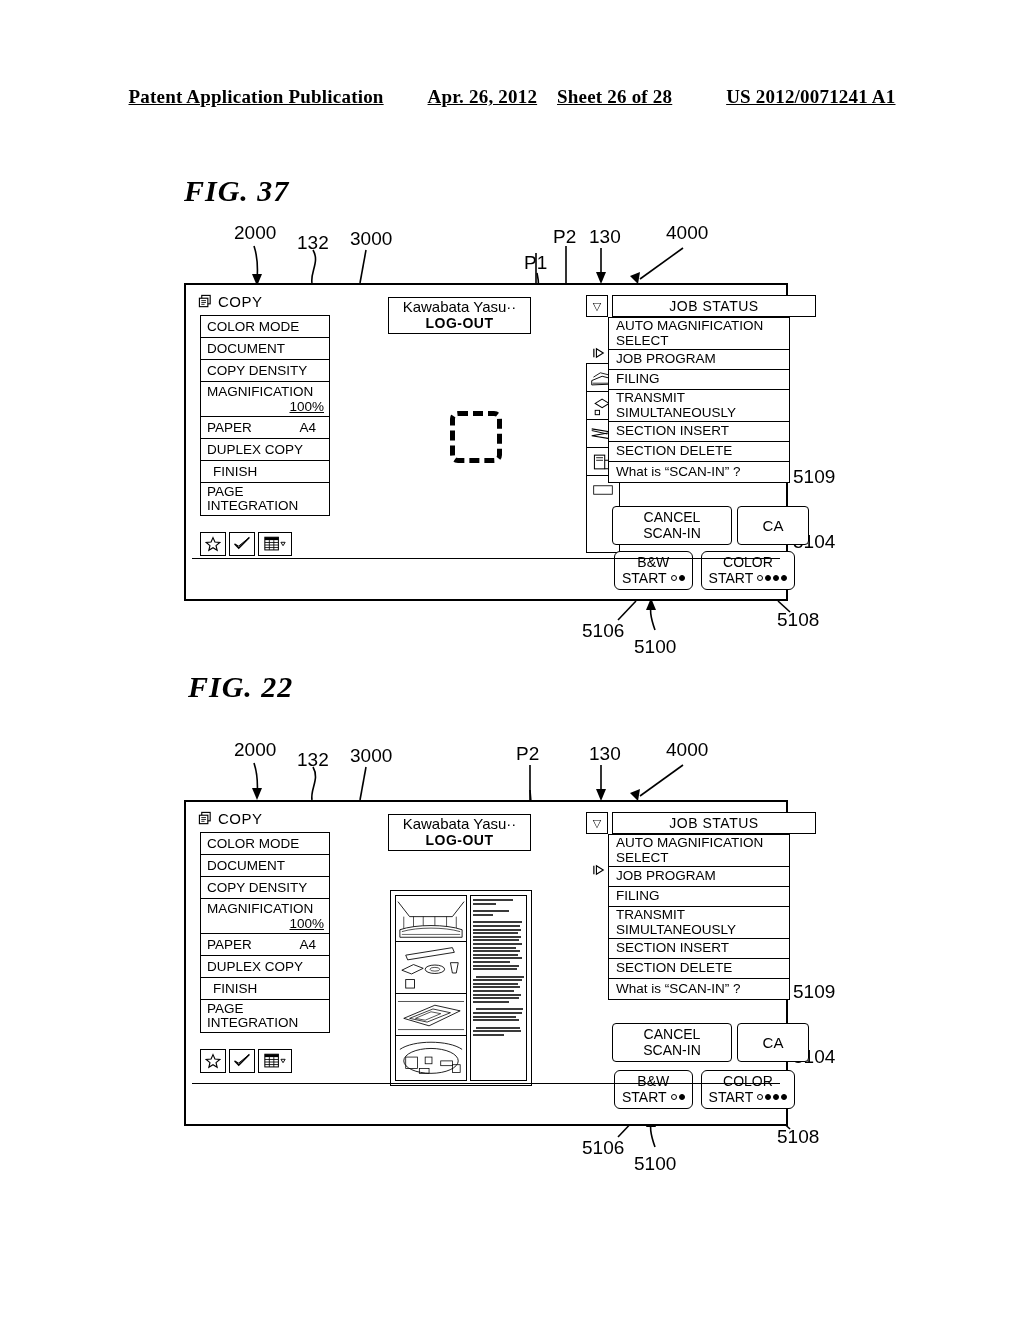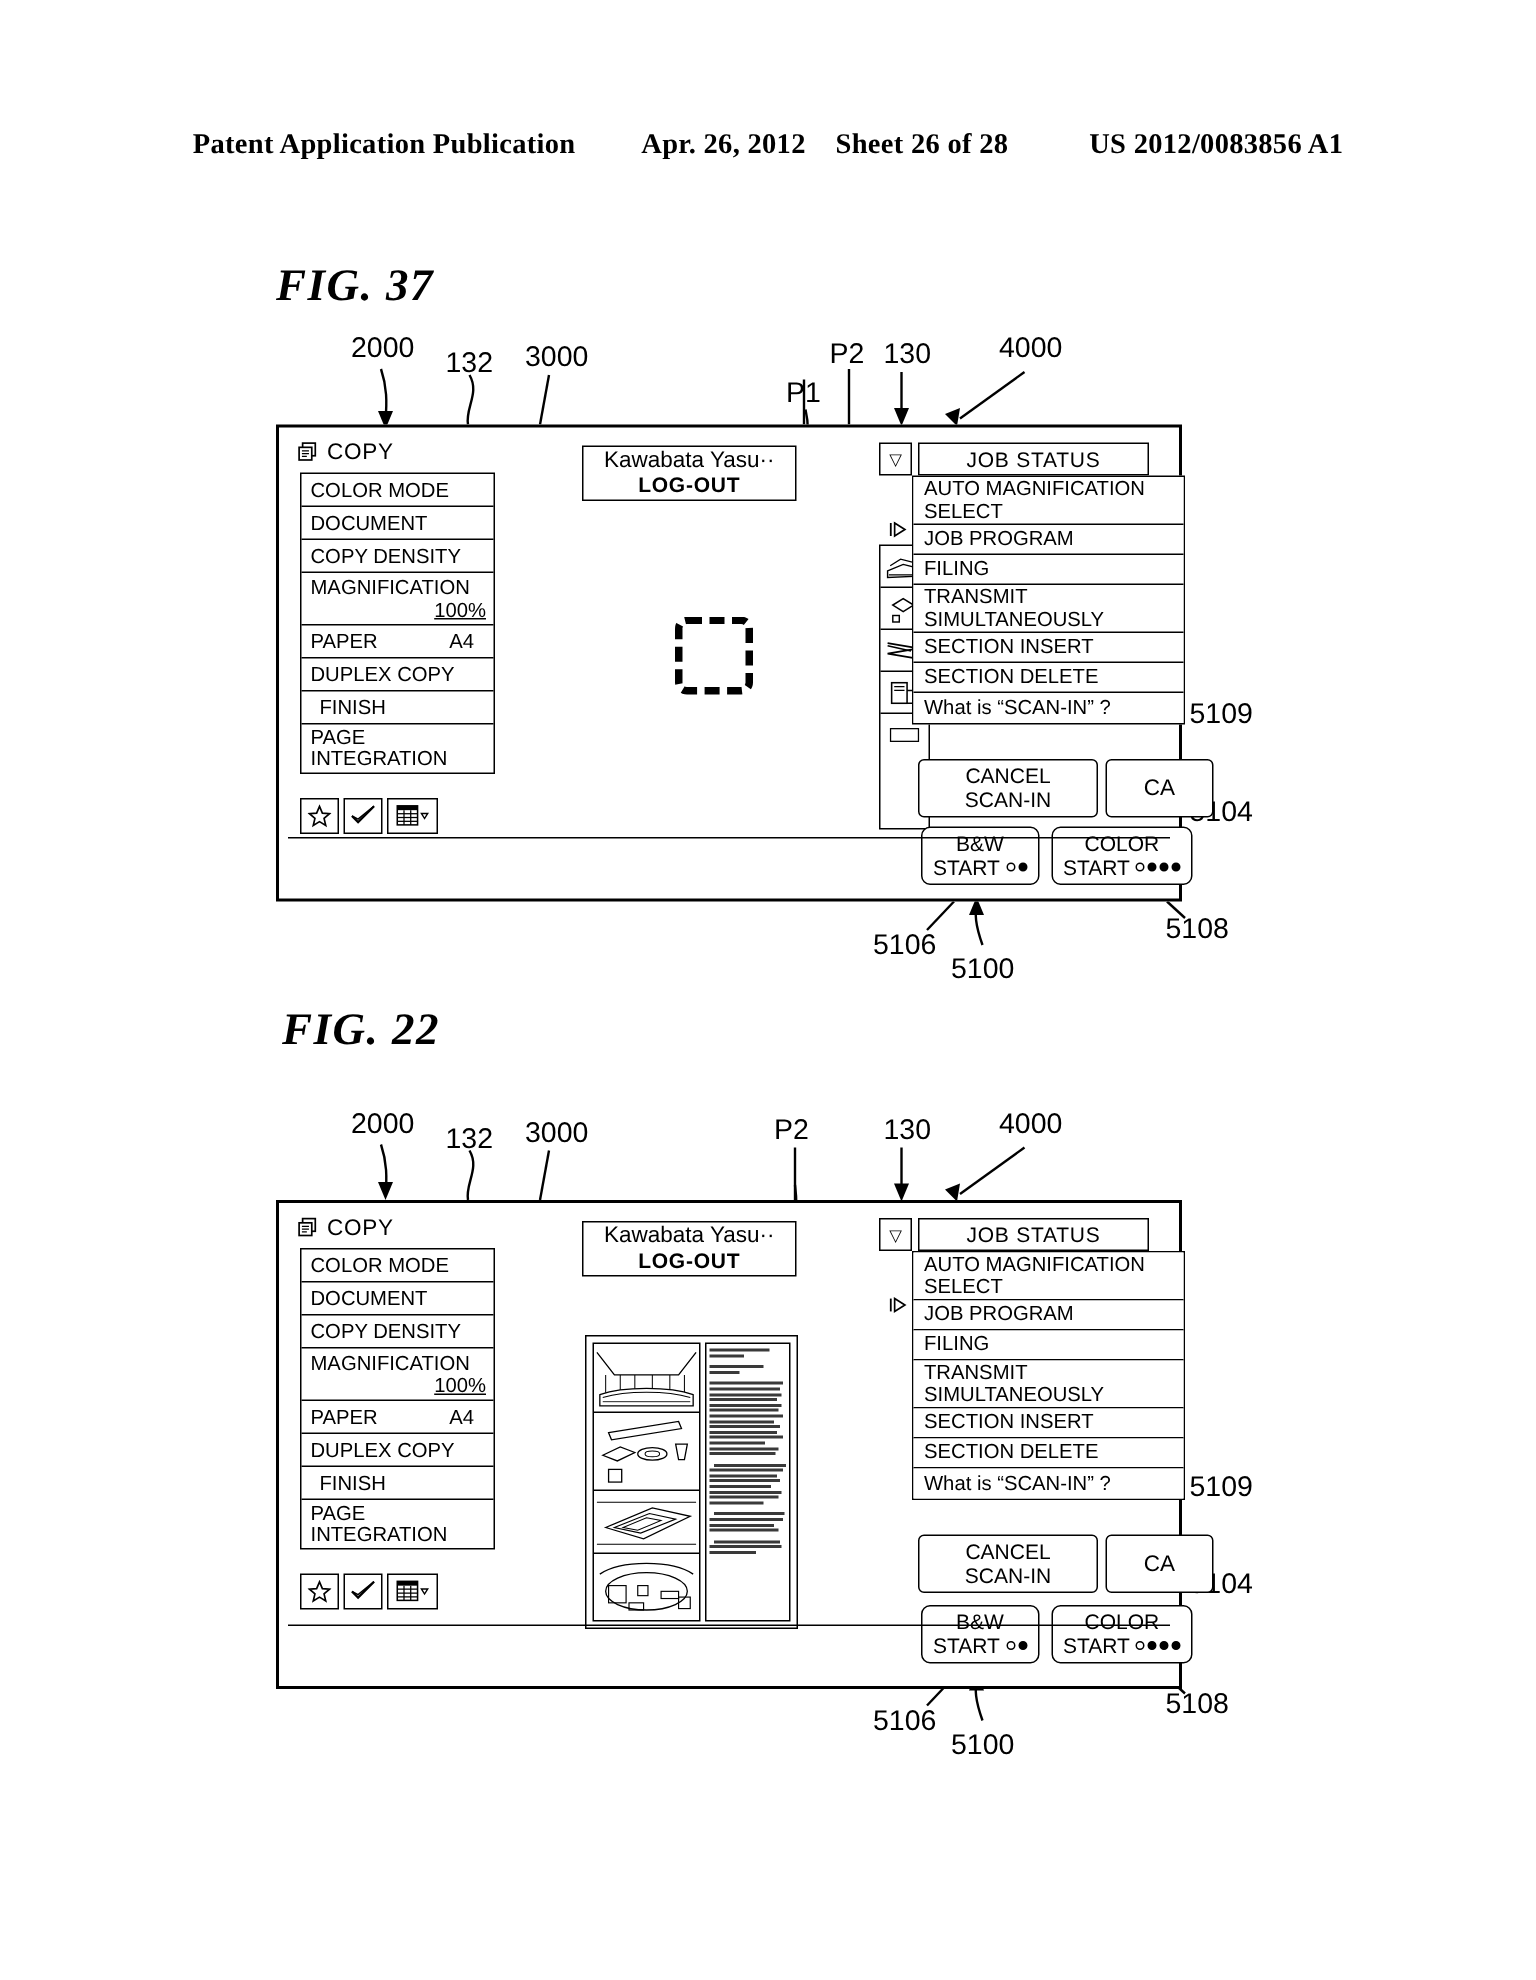--- a/index.html
+++ b/index.html
@@ -22,21 +22,21 @@
     top: 86px;
     left: 0;
     width: 1024px;
     text-align: center;
     font-family: "Liberation Serif", serif;
     font-weight: bold;
     font-size: 19px;
     letter-spacing: 0.2px;
     white-space: nowrap;
   }
-  .pat-header span { display: inline-block; vertical-align: baseline; }
+  .pat-header span { display: inline-block; vertical-align: baseline; text-decoration: underline; }
   .ph-gap-a { width: 34px; }
   .ph-gap-b { width: 10px; }
   .ph-gap-c { width: 44px; }
 
   
   .fig-title {
     position: absolute;
     font-family: "Liberation Serif", serif;
     font-style: italic;
     font-weight: bold;
@@ -247,21 +247,21 @@
     gap: 4px;
   }
   .tri-btn {
     width: 22px;
     border: 1.5px solid #000;
     box-sizing: border-box;
     display: flex; align-items: center; justify-content: center;
     background: #fff;
   }
   .jobstatus-btn {
-    width: 154px;
+    width: 204px;
     border: 1.5px solid #000;
     box-sizing: border-box;
     text-align: center;
     font-size: 14px;
     letter-spacing: 0.5px;
     padding: 2px 0 2px 0;
     background: #fff;
   }
 
   
@@ -356,21 +356,21 @@
 </head>
 <body>
 
 <div class="pat-header">
   <span>Patent Application Publication</span>
   <span class="ph-gap-a"></span>
   <span>Apr. 26, 2012</span>
   <span class="ph-gap-b"></span>
   <span>Sheet 26 of 28</span>
   <span class="ph-gap-c"></span>
-  <span>US 2012/0083856 A1</span>
+  <span>US 2012/0071241 A1</span>
 </div>
 
 <svg class="leaders" viewBox="0 0 1024 1320">
   <g fill="none" stroke="#000" stroke-width="1.6">
 
     <path d="M254,246 C258,258 258,268 257,280"></path>
     <path d="M313,250 C320,262 310,272 312,283"></path>
     <path d="M366,250 L360,283"></path>
     <path d="M536,253 L536,283"></path>
     <path d="M566,246 L566,283"></path>

